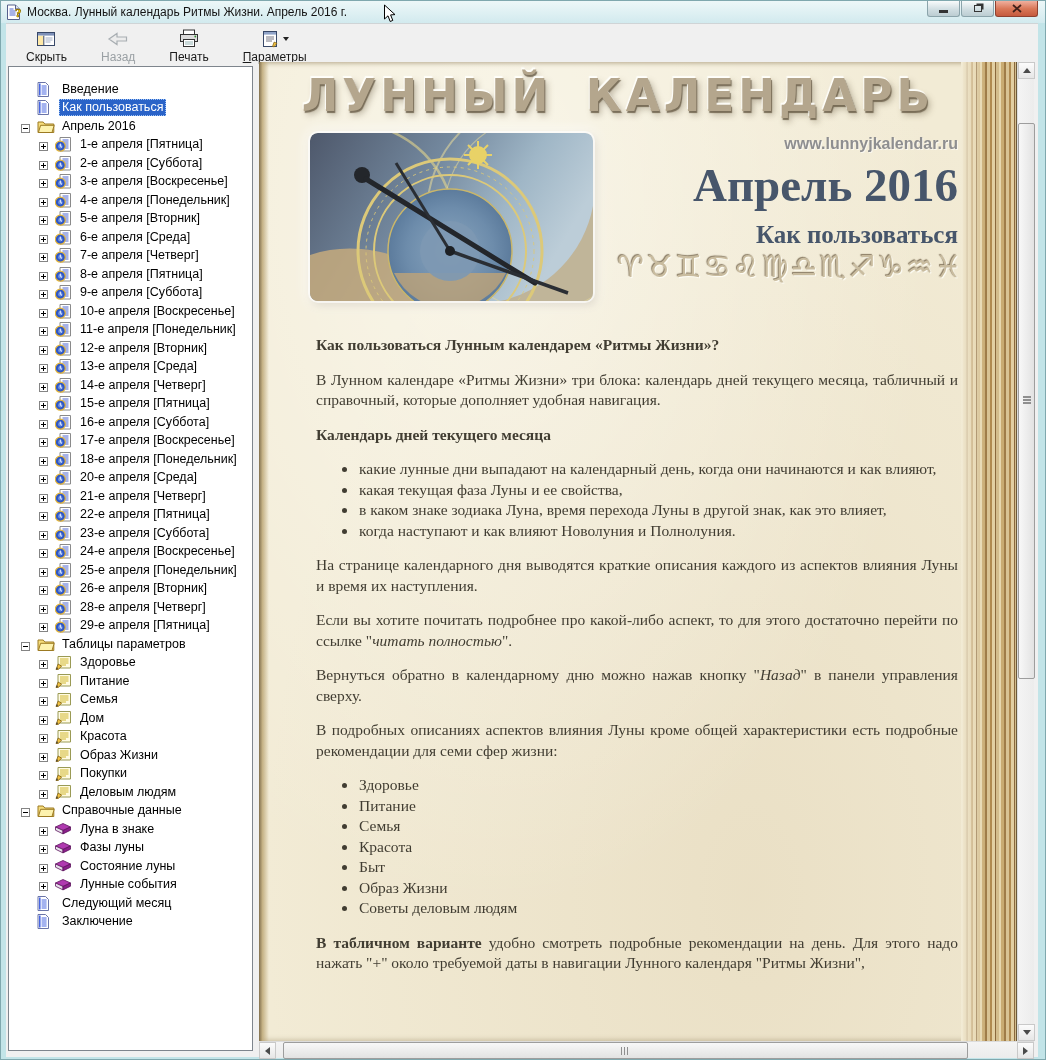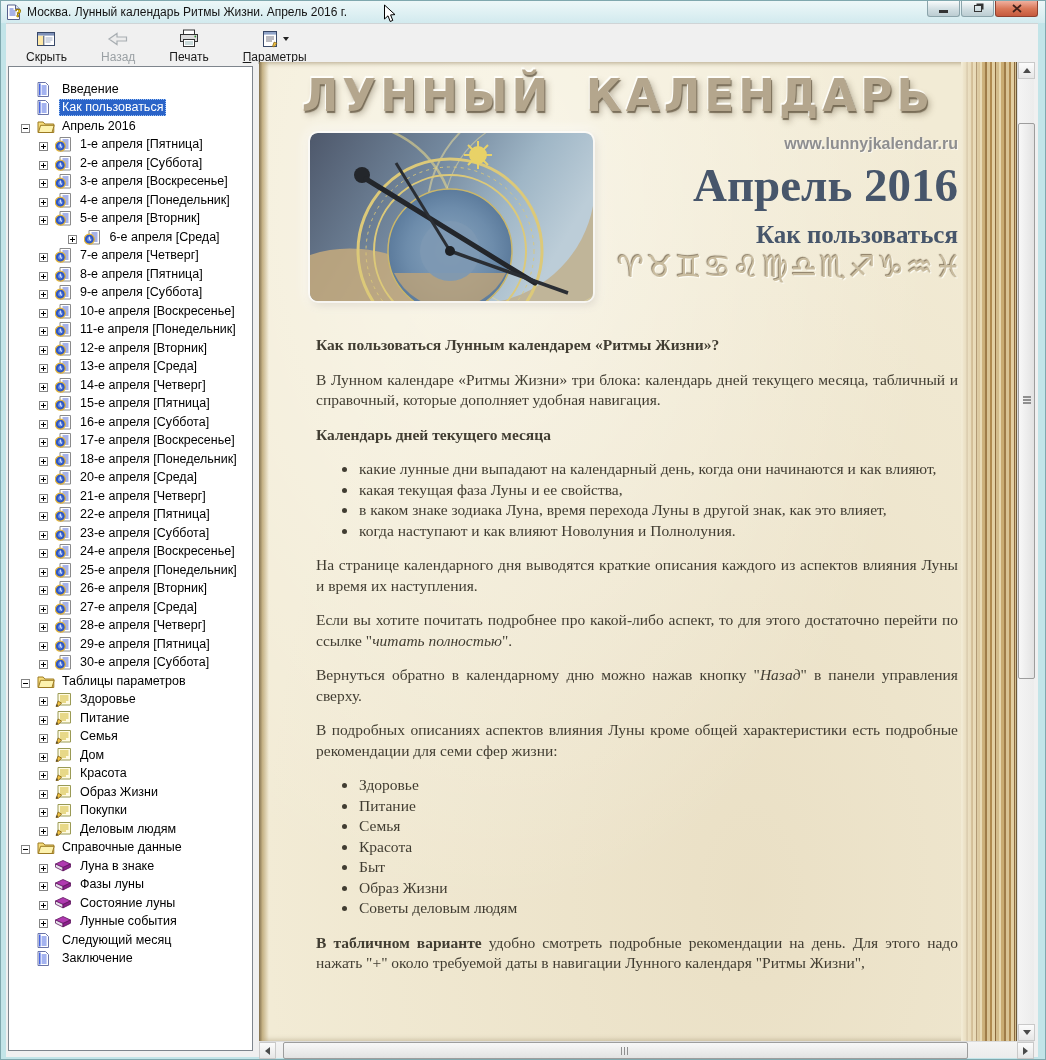--- a/index.html
+++ b/index.html
@@ -270,21 +270,21 @@
             <svg width="17" height="15" viewBox="0 0 17 15">
               <path d="M5 .5h10.5v13.5H5z" fill="#fff" stroke="#8a8a8a"></path>
               <path d="M7.5 3h6M7.5 5h6M7.5 7h6M7.5 9h6M7.5 11h6" stroke="#3a55cc" stroke-width="0.9"></path>
               <circle cx="5.3" cy="9.2" r="5" fill="#2e57c6" stroke="#e3b53a" stroke-width="1.2"></circle>
               <circle cx="5.3" cy="9.2" r="2.2" fill="#6e90e0"></circle>
               <path d="M5.3 6.5v2.7l1.8 1.2" stroke="#fff" stroke-width="0.9" fill="none"></path>
             </svg>
           </span>
           <span class="tlabel">5-е апреля [Вторник]</span>
         </div>
-        <div class="trow" style="padding-left: 30px; justify-content: center;">
+        <div class="trow" style="padding-left: 30px;">
           <span class="tg"><svg width="9" height="9" viewBox="0 0 9 9">
               <rect x="0.5" y="0.5" width="8" height="8" fill="#fff" stroke="#848484"></rect>
               <path d="M2 4.5h5M4.5 2v5" stroke="#000"></path>
             </svg></span>
           <span class="ticon">
             <svg width="17" height="15" viewBox="0 0 17 15">
               <path d="M5 .5h10.5v13.5H5z" fill="#fff" stroke="#8a8a8a"></path>
               <path d="M7.5 3h6M7.5 5h6M7.5 7h6M7.5 9h6M7.5 11h6" stroke="#3a55cc" stroke-width="0.9"></path>
               <circle cx="5.3" cy="9.2" r="5" fill="#2e57c6" stroke="#e3b53a" stroke-width="1.2"></circle>
               <circle cx="5.3" cy="9.2" r="2.2" fill="#6e90e0"></circle>
@@ -604,69 +604,37 @@
             </svg></span>
           <span class="ticon">
             <svg width="17" height="15" viewBox="0 0 17 15">
               <path d="M5 .5h10.5v13.5H5z" fill="#fff" stroke="#8a8a8a"></path>
               <path d="M7.5 3h6M7.5 5h6M7.5 7h6M7.5 9h6M7.5 11h6" stroke="#3a55cc" stroke-width="0.9"></path>
               <circle cx="5.3" cy="9.2" r="5" fill="#2e57c6" stroke="#e3b53a" stroke-width="1.2"></circle>
               <circle cx="5.3" cy="9.2" r="2.2" fill="#6e90e0"></circle>
               <path d="M5.3 6.5v2.7l1.8 1.2" stroke="#fff" stroke-width="0.9" fill="none"></path>
             </svg>
           </span>
-          <span class="tlabel">27-е апреля [Среда]</span>
-        </div>
-        <div class="trow" style="padding-left: 30px;">
-          <span class="tg"><svg width="9" height="9" viewBox="0 0 9 9">
-              <rect x="0.5" y="0.5" width="8" height="8" fill="#fff" stroke="#848484"></rect>
-              <path d="M2 4.5h5M4.5 2v5" stroke="#000"></path>
-            </svg></span>
-          <span class="ticon">
-            <svg width="17" height="15" viewBox="0 0 17 15">
-              <path d="M5 .5h10.5v13.5H5z" fill="#fff" stroke="#8a8a8a"></path>
-              <path d="M7.5 3h6M7.5 5h6M7.5 7h6M7.5 9h6M7.5 11h6" stroke="#3a55cc" stroke-width="0.9"></path>
-              <circle cx="5.3" cy="9.2" r="5" fill="#2e57c6" stroke="#e3b53a" stroke-width="1.2"></circle>
-              <circle cx="5.3" cy="9.2" r="2.2" fill="#6e90e0"></circle>
-              <path d="M5.3 6.5v2.7l1.8 1.2" stroke="#fff" stroke-width="0.9" fill="none"></path>
-            </svg>
-          </span>
           <span class="tlabel">28-е апреля [Четверг]</span>
         </div>
         <div class="trow" style="padding-left: 30px;">
           <span class="tg"><svg width="9" height="9" viewBox="0 0 9 9">
               <rect x="0.5" y="0.5" width="8" height="8" fill="#fff" stroke="#848484"></rect>
               <path d="M2 4.5h5M4.5 2v5" stroke="#000"></path>
             </svg></span>
           <span class="ticon">
             <svg width="17" height="15" viewBox="0 0 17 15">
               <path d="M5 .5h10.5v13.5H5z" fill="#fff" stroke="#8a8a8a"></path>
               <path d="M7.5 3h6M7.5 5h6M7.5 7h6M7.5 9h6M7.5 11h6" stroke="#3a55cc" stroke-width="0.9"></path>
               <circle cx="5.3" cy="9.2" r="5" fill="#2e57c6" stroke="#e3b53a" stroke-width="1.2"></circle>
               <circle cx="5.3" cy="9.2" r="2.2" fill="#6e90e0"></circle>
               <path d="M5.3 6.5v2.7l1.8 1.2" stroke="#fff" stroke-width="0.9" fill="none"></path>
             </svg>
           </span>
           <span class="tlabel">29-е апреля [Пятница]</span>
-        </div>
-        <div class="trow" style="padding-left: 30px;">
-          <span class="tg"><svg width="9" height="9" viewBox="0 0 9 9">
-              <rect x="0.5" y="0.5" width="8" height="8" fill="#fff" stroke="#848484"></rect>
-              <path d="M2 4.5h5M4.5 2v5" stroke="#000"></path>
-            </svg></span>
-          <span class="ticon">
-            <svg width="17" height="15" viewBox="0 0 17 15">
-              <path d="M5 .5h10.5v13.5H5z" fill="#fff" stroke="#8a8a8a"></path>
-              <path d="M7.5 3h6M7.5 5h6M7.5 7h6M7.5 9h6M7.5 11h6" stroke="#3a55cc" stroke-width="0.9"></path>
-              <circle cx="5.3" cy="9.2" r="5" fill="#2e57c6" stroke="#e3b53a" stroke-width="1.2"></circle>
-              <circle cx="5.3" cy="9.2" r="2.2" fill="#6e90e0"></circle>
-              <path d="M5.3 6.5v2.7l1.8 1.2" stroke="#fff" stroke-width="0.9" fill="none"></path>
-            </svg>
-          </span>
-          <span class="tlabel">30-е апреля [Суббота]</span>
         </div>
         <div class="trow" style="padding-left: 12px;">
           <span class="tg"><svg width="9" height="9" viewBox="0 0 9 9">
               <rect x="0.5" y="0.5" width="8" height="8" fill="#fff" stroke="#848484"></rect>
               <path d="M2 4.5h5" stroke="#000"></path>
             </svg></span>
           <span class="ticon">
             <svg width="18" height="13" viewBox="0 0 18 13">
               <path d="M1 2h5.2l1.6 2H16.8v8.5H1z" fill="#f6dd7c" stroke="#9c7a22"></path>
               <path d="M3.6 5.3h13.6l-2.2 7.2H1.4z" fill="#fdf2ae" stroke="#9c7a22"></path>

